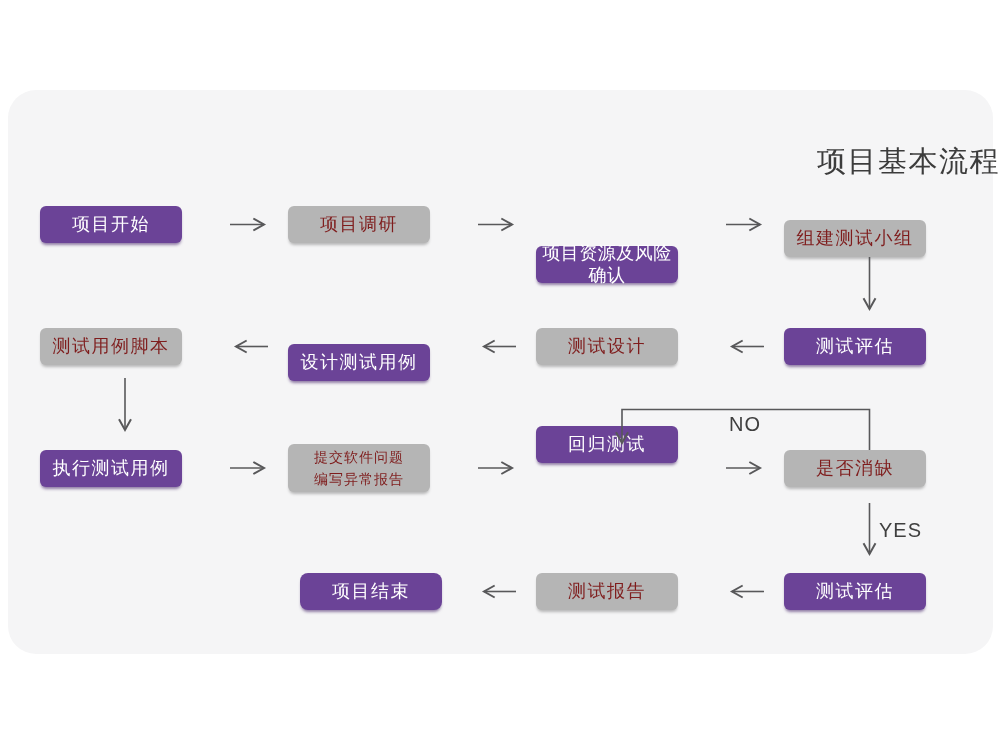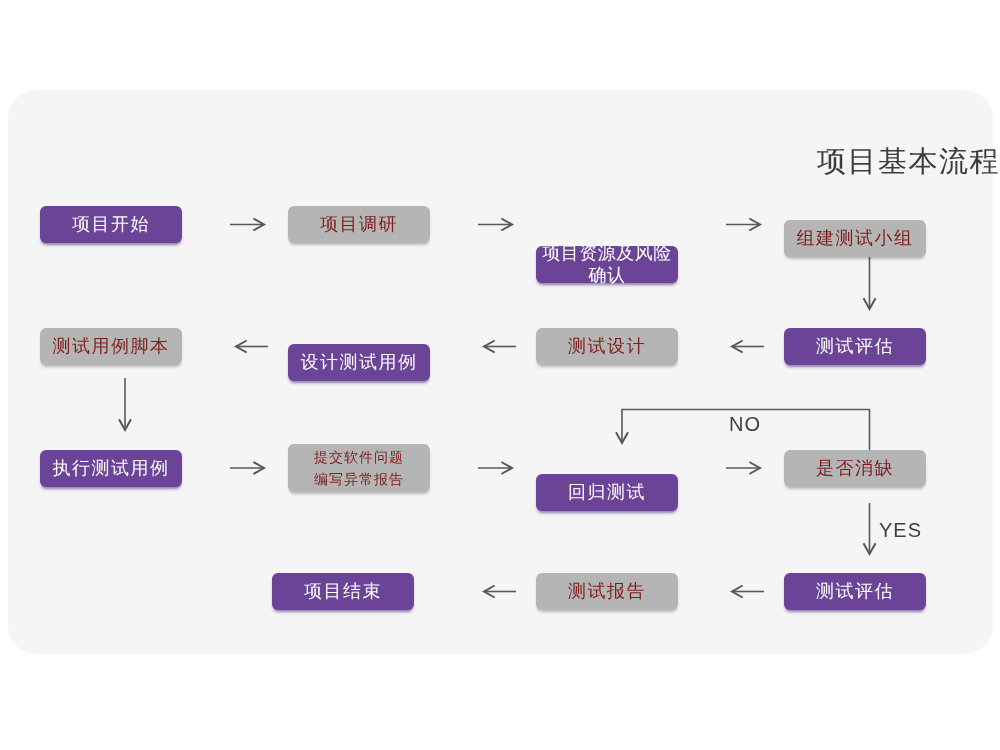--- a/index.html
+++ b/index.html
@@ -54,24 +54,24 @@
 <div class="node gray" style="left:40px;top:328px;">测试用例脚本</div>
 <div class="node purple" style="left:288px;top:344px;">设计测试用例</div>
 <div class="node gray" style="left:536px;top:328px;">测试设计</div>
 <div class="node purple" style="left:784px;top:328px;">测试评估</div>
 
 <div class="node purple" style="left:40px;top:450px;">执行测试用例</div>
 <div class="node gray tall" style="left:288px;top:444px;">
   <span>提交软件问题</span>
   <span>编写异常报告</span>
 </div>
-<div class="node purple" style="left:536px;top:474px;">回归测试</div>
+<div class="node purple" style="left:536px;top:426px;">回归测试</div>
 <div class="node gray" style="left:784px;top:450px;">是否消缺</div>
 
-<div class="node purple" style="left:272px;top:573px;">项目结束</div>
+<div class="node purple" style="left:300px;top:573px;border-radius:8px;">项目结束</div>
 <div class="node gray" style="left:536px;top:573px;">测试报告</div>
 <div class="node purple" style="left:784px;top:573px;">测试评估</div>
 
 <div class="edge-label" id="no-label">NO</div>
 <div class="edge-label" id="yes-label">YES</div>
 
 <svg class="arrows" width="1000" height="750" viewBox="0 0 1000 750">
   <defs>
     <marker id="ah" viewBox="0 0 12 12" refX="10" refY="6" markerWidth="10" markerHeight="10" orient="auto-start-reverse">
       <path d="M2,1.5 L10,6 L2,10.5" fill="none" stroke="#58585a" stroke-width="1.5"></path>

